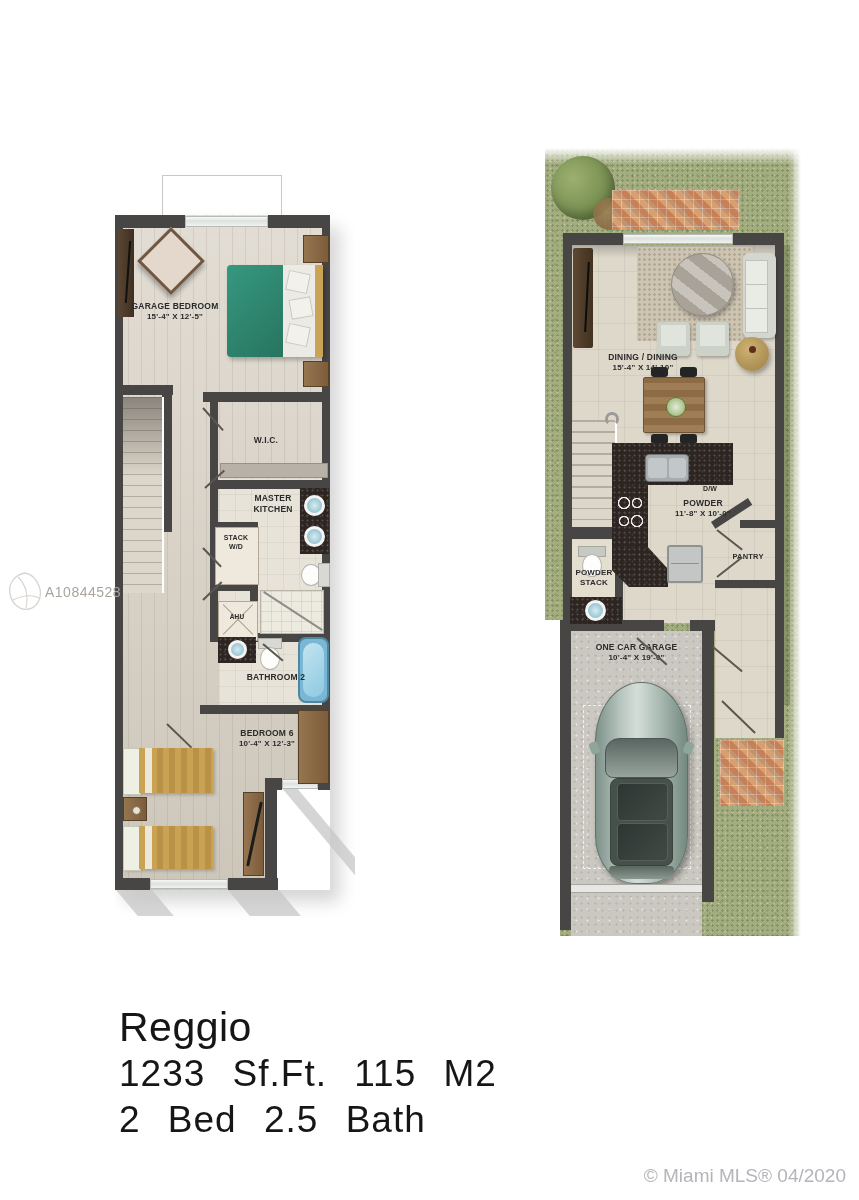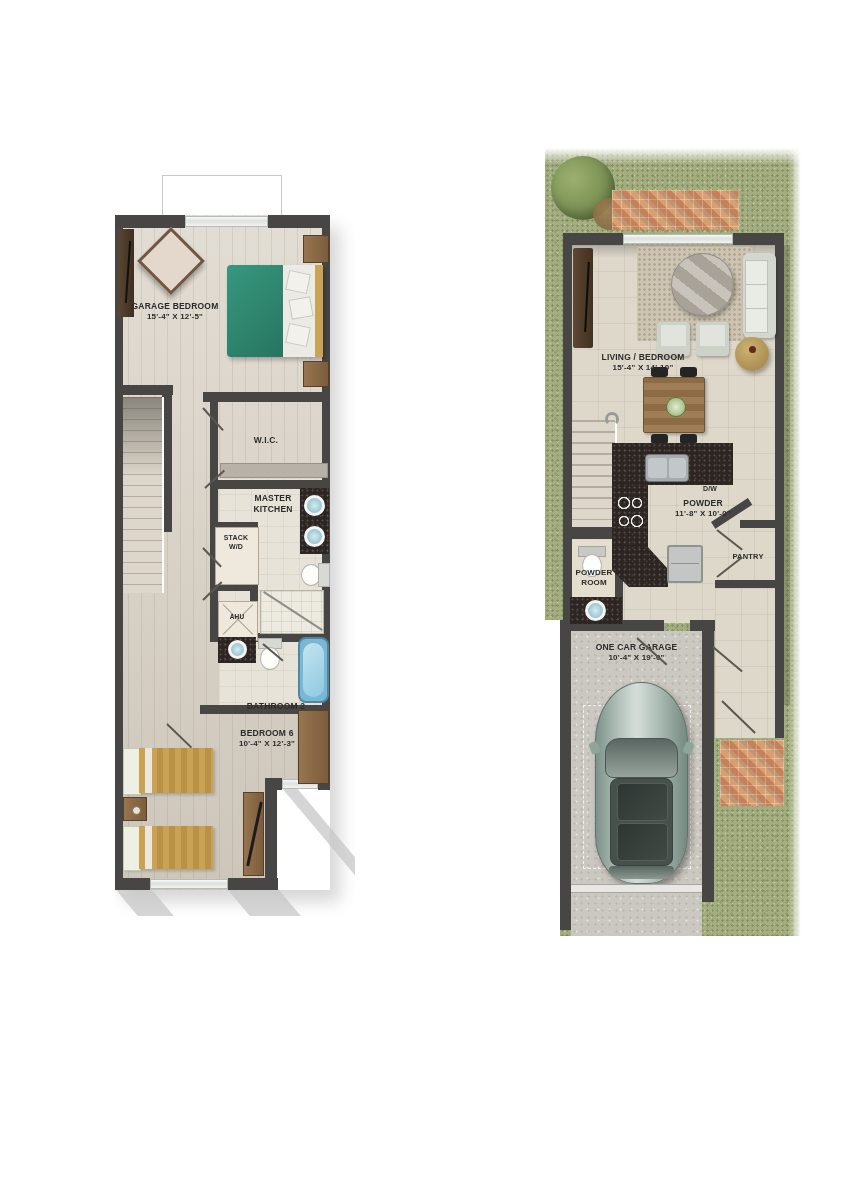--- a/index.html
+++ b/index.html
@@ -138,21 +138,21 @@
     <div class="door" style="left:88px;top:372px;width:26px;transform:rotate(46deg)"></div>
     <div class="door" style="left:88px;top:424px;width:26px;transform:rotate(-44deg)"></div>
     <div class="door" style="left:52px;top:548px;width:34px;transform:rotate(44deg)"></div>
     <div class="door" style="left:148px;top:468px;width:26px;transform:rotate(40deg)"></div>
 
     <div class="lbl" style="left:12px;top:126px;width:96px"><span>GARAGE BEDROOM</span><span class="dims">15'-4" X 12'-5"</span></div>
     <div class="lbl" style="left:105px;top:260px;width:92px"><span>W.I.C.</span></div>
     <div class="lbl" style="left:126px;top:318px;width:64px"><span>MASTER KITCHEN</span></div>
     <div class="lbl" style="left:101px;top:358px;width:40px;font-size:7px"><span>STACK W/D</span></div>
     <div class="lbl" style="left:104px;top:438px;width:36px;font-size:6.5px"><span>AHU</span></div>
-    <div class="lbl" style="left:118px;top:526px;width:86px"><span>BATHROOM 2</span></div>
+    <div class="lbl" style="left:118px;top:497px;width:86px"><span>BATHROOM 2</span></div>
     <div class="lbl" style="left:106px;top:553px;width:92px"><span>BEDROOM 6</span><span class="dims">10'-4" X 12'-3"</span></div>
   </div>
 
   <div class="shadowband" style="left:116px;top:890px;width:36px;height:26px;transform:skewX(40deg);transform-origin:0 0"></div>
   <div class="shadowband" style="left:228px;top:890px;width:51px;height:26px;transform:skewX(40deg);transform-origin:0 0"></div>
 
   <div class="plan" style="left:545px;top:148px;width:262px;height:792px">
     <div class="abs grassbg" style="left:0;top:0;width:258px;height:788px"></div>
     <div class="abs" style="left:0;top:0;width:258px;height:16px;background:linear-gradient(#fff,rgba(255,255,255,0))"></div>
     <div class="abs" style="left:244px;top:0;width:14px;height:788px;background:linear-gradient(90deg,rgba(255,255,255,0),#fff 85%)"></div>
@@ -201,21 +201,21 @@
     <div class="abs" style="left:190px;top:189px;width:34px;height:34px;border-radius:50%;background:radial-gradient(circle at 40% 35%,#cdb273,#a98c50 75%,#8a7040);box-shadow:2px 3px 4px rgba(0,0,0,.3)">
       <div class="abs" style="left:14px;top:9px;width:7px;height:7px;background:#5e2d1e;border-radius:50%"></div>
     </div>
     <div class="abs" style="left:98px;top:229px;width:62px;height:56px;background:repeating-linear-gradient(0deg,#a07e55 0 7px,#8d6c45 7px 14px);border:1px solid #6d5436;border-radius:2px;box-sizing:border-box;box-shadow:2px 2px 3px rgba(0,0,0,.25)">
       <div class="abs" style="left:22px;top:19px;width:18px;height:18px;border-radius:50%;background:radial-gradient(#e4ead9,#8fae62);border:1px solid #5f7b3a"></div>
     </div>
     <div class="abs" style="left:106px;top:219px;width:17px;height:10px;background:#242424;border-radius:3px"></div>
     <div class="abs" style="left:135px;top:219px;width:17px;height:10px;background:#242424;border-radius:3px"></div>
     <div class="abs" style="left:106px;top:286px;width:17px;height:10px;background:#242424;border-radius:3px"></div>
     <div class="abs" style="left:135px;top:286px;width:17px;height:10px;background:#242424;border-radius:3px"></div>
-    <div class="lbl" style="left:38px;top:204px;width:120px"><span>LIVING / BEDROOM</span><span class="dims">15'-4" X 14'-10"</span></div>
+    <div class="lbl" style="left:38px;top:204px;width:120px"><span>DINING / DINING</span><span class="dims">15'-4" X 14'-10"</span></div>
 
     <div class="abs steps" style="left:27px;top:272px;width:43px;height:107px;border-right:2px solid #fff"></div>
     <div class="abs" style="left:60px;top:264px;width:14px;height:14px;border:3px solid #9a9a96;border-radius:50%;border-bottom-color:transparent;box-sizing:border-box"></div>
 
     <div class="abs granite" style="left:67px;top:295px;width:121px;height:42px"></div>
     <div class="abs" style="left:100px;top:306px;width:44px;height:28px;background:#a7acae;border:1px solid #6f7476;border-radius:4px;box-sizing:border-box">
       <div class="abs" style="left:2px;top:3px;width:19px;height:20px;background:#c2c7c9;border-radius:3px"></div>
       <div class="abs" style="left:23px;top:3px;width:17px;height:20px;background:#c2c7c9;border-radius:3px"></div>
     </div>
     <div class="abs granite" style="left:67px;top:337px;width:36px;height:64px"></div>
@@ -227,21 +227,21 @@
     <div class="lbl" style="left:148px;top:336px;width:34px;font-size:7px"><span>D/W</span></div>
     <div class="lbl" style="left:125px;top:350px;width:66px"><span>POWDER</span><span class="dims">11'-8" X 10'-0"</span></div>
     <div class="lbl" style="left:174px;top:404px;width:58px;font-size:7.5px"><span>PANTRY</span></div>
     <div class="door" style="left:172px;top:381px;width:32px;transform:rotate(38deg)"></div>
     <div class="door" style="left:172px;top:428px;width:32px;transform:rotate(-38deg)"></div>
 
     <div class="abs" style="left:33px;top:398px;width:26px;height:30px">
       <div class="abs" style="left:0;top:0;width:26px;height:9px;background:#c9c9c4;border:1px solid #a6a6a0"></div>
       <div class="abs" style="left:4px;top:8px;width:18px;height:21px;background:#fdfdfb;border:1px solid #b5b5af;border-radius:50%"></div>
     </div>
-    <div class="lbl" style="left:20px;top:420px;width:58px;font-size:8px"><span>POWDER ROOM</span></div>
+    <div class="lbl" style="left:20px;top:420px;width:58px;font-size:8px"><span>POWDER STACK</span></div>
     <div class="abs granite" style="left:25px;top:449px;width:52px;height:27px">
       <div class="sinkring" style="left:15px;top:3px;width:21px;height:21px"></div>
     </div>
 
     <div class="abs concrete" style="left:26px;top:483px;width:131px;height:253px"></div>
     <div class="abs" style="left:38px;top:557px;width:106px;height:162px;border:1px dashed rgba(255,255,255,.75)"></div>
     <div class="lbl" style="left:28px;top:494px;width:127px"><span>ONE CAR GARAGE</span><span class="dims">10'-4" X 19'-0"</span></div>
     <div class="abs" style="left:50px;top:534px;width:93px;height:202px">
       <div class="abs" style="left:0;top:0;width:93px;height:202px;border-radius:46px 46px 40px 40px/60px 60px 48px 48px;background:linear-gradient(90deg,#7d928a,#b9c7c0 28%,#d4ded8 45%,#a9bab2 70%,#74897f);border:1px solid #5f7269;box-sizing:border-box;box-shadow:3px 4px 6px rgba(0,0,0,.35)"></div>
       <div class="abs" style="left:10px;top:56px;width:73px;height:40px;background:linear-gradient(#5a6661,#97a49e);border-radius:14px 14px 8px 8px;border:1px solid #4c5752;box-sizing:border-box"></div>
@@ -255,15 +255,30 @@
     </div>
     <div class="abs" style="left:26px;top:736px;width:131px;height:9px;background:#e8e7e3;border-top:1px solid #a6a6a2;border-bottom:1px solid #a6a6a2;box-sizing:border-box"></div>
     <div class="abs concrete" style="left:26px;top:745px;width:131px;height:43px"></div>
 
     <div class="abs brick" style="left:175px;top:592px;width:64px;height:66px"></div>
     <div class="door" style="left:92px;top:489px;width:40px;transform:rotate(42deg)"></div>
     <div class="door" style="left:168px;top:498px;width:38px;transform:rotate(40deg)"></div>
     <div class="door" style="left:177px;top:552px;width:46px;transform:rotate(44deg)"></div>
   </div>
 
-
+  <div class="caption">
+    <div class="l1">Reggio</div>
+    <div class="l2">1233 Sf.Ft. 115 M2</div>
+    <div class="l3">2 Bed 2.5 Bath</div>
+  </div>
+
+  <div class="wm-id">
+    <span style="display:inline-block;width:40px;height:44px">
+      <svg width="40" height="44" viewBox="0 0 40 44">
+          <path d="M20 3 C9 5 3 14 5 24 C7 34 15 41 24 39 C33 37 38 26 34 16 C31 8 26 4 20 3 Z" fill="none" stroke="#d8d4ce" stroke-width="1.3"></path>
+          <path d="M13 7 C20 14 24 24 21 38 M8 30 C15 26 26 24 34 28" fill="none" stroke="#d8d4ce" stroke-width="1.1"></path>
+        </svg>
+    </span>
+    <span>A10844528</span>
+  </div>
+  <div class="wm-cr">© Miami MLS® 04/2020</div>
 
 </div>
 
 </body></html>

